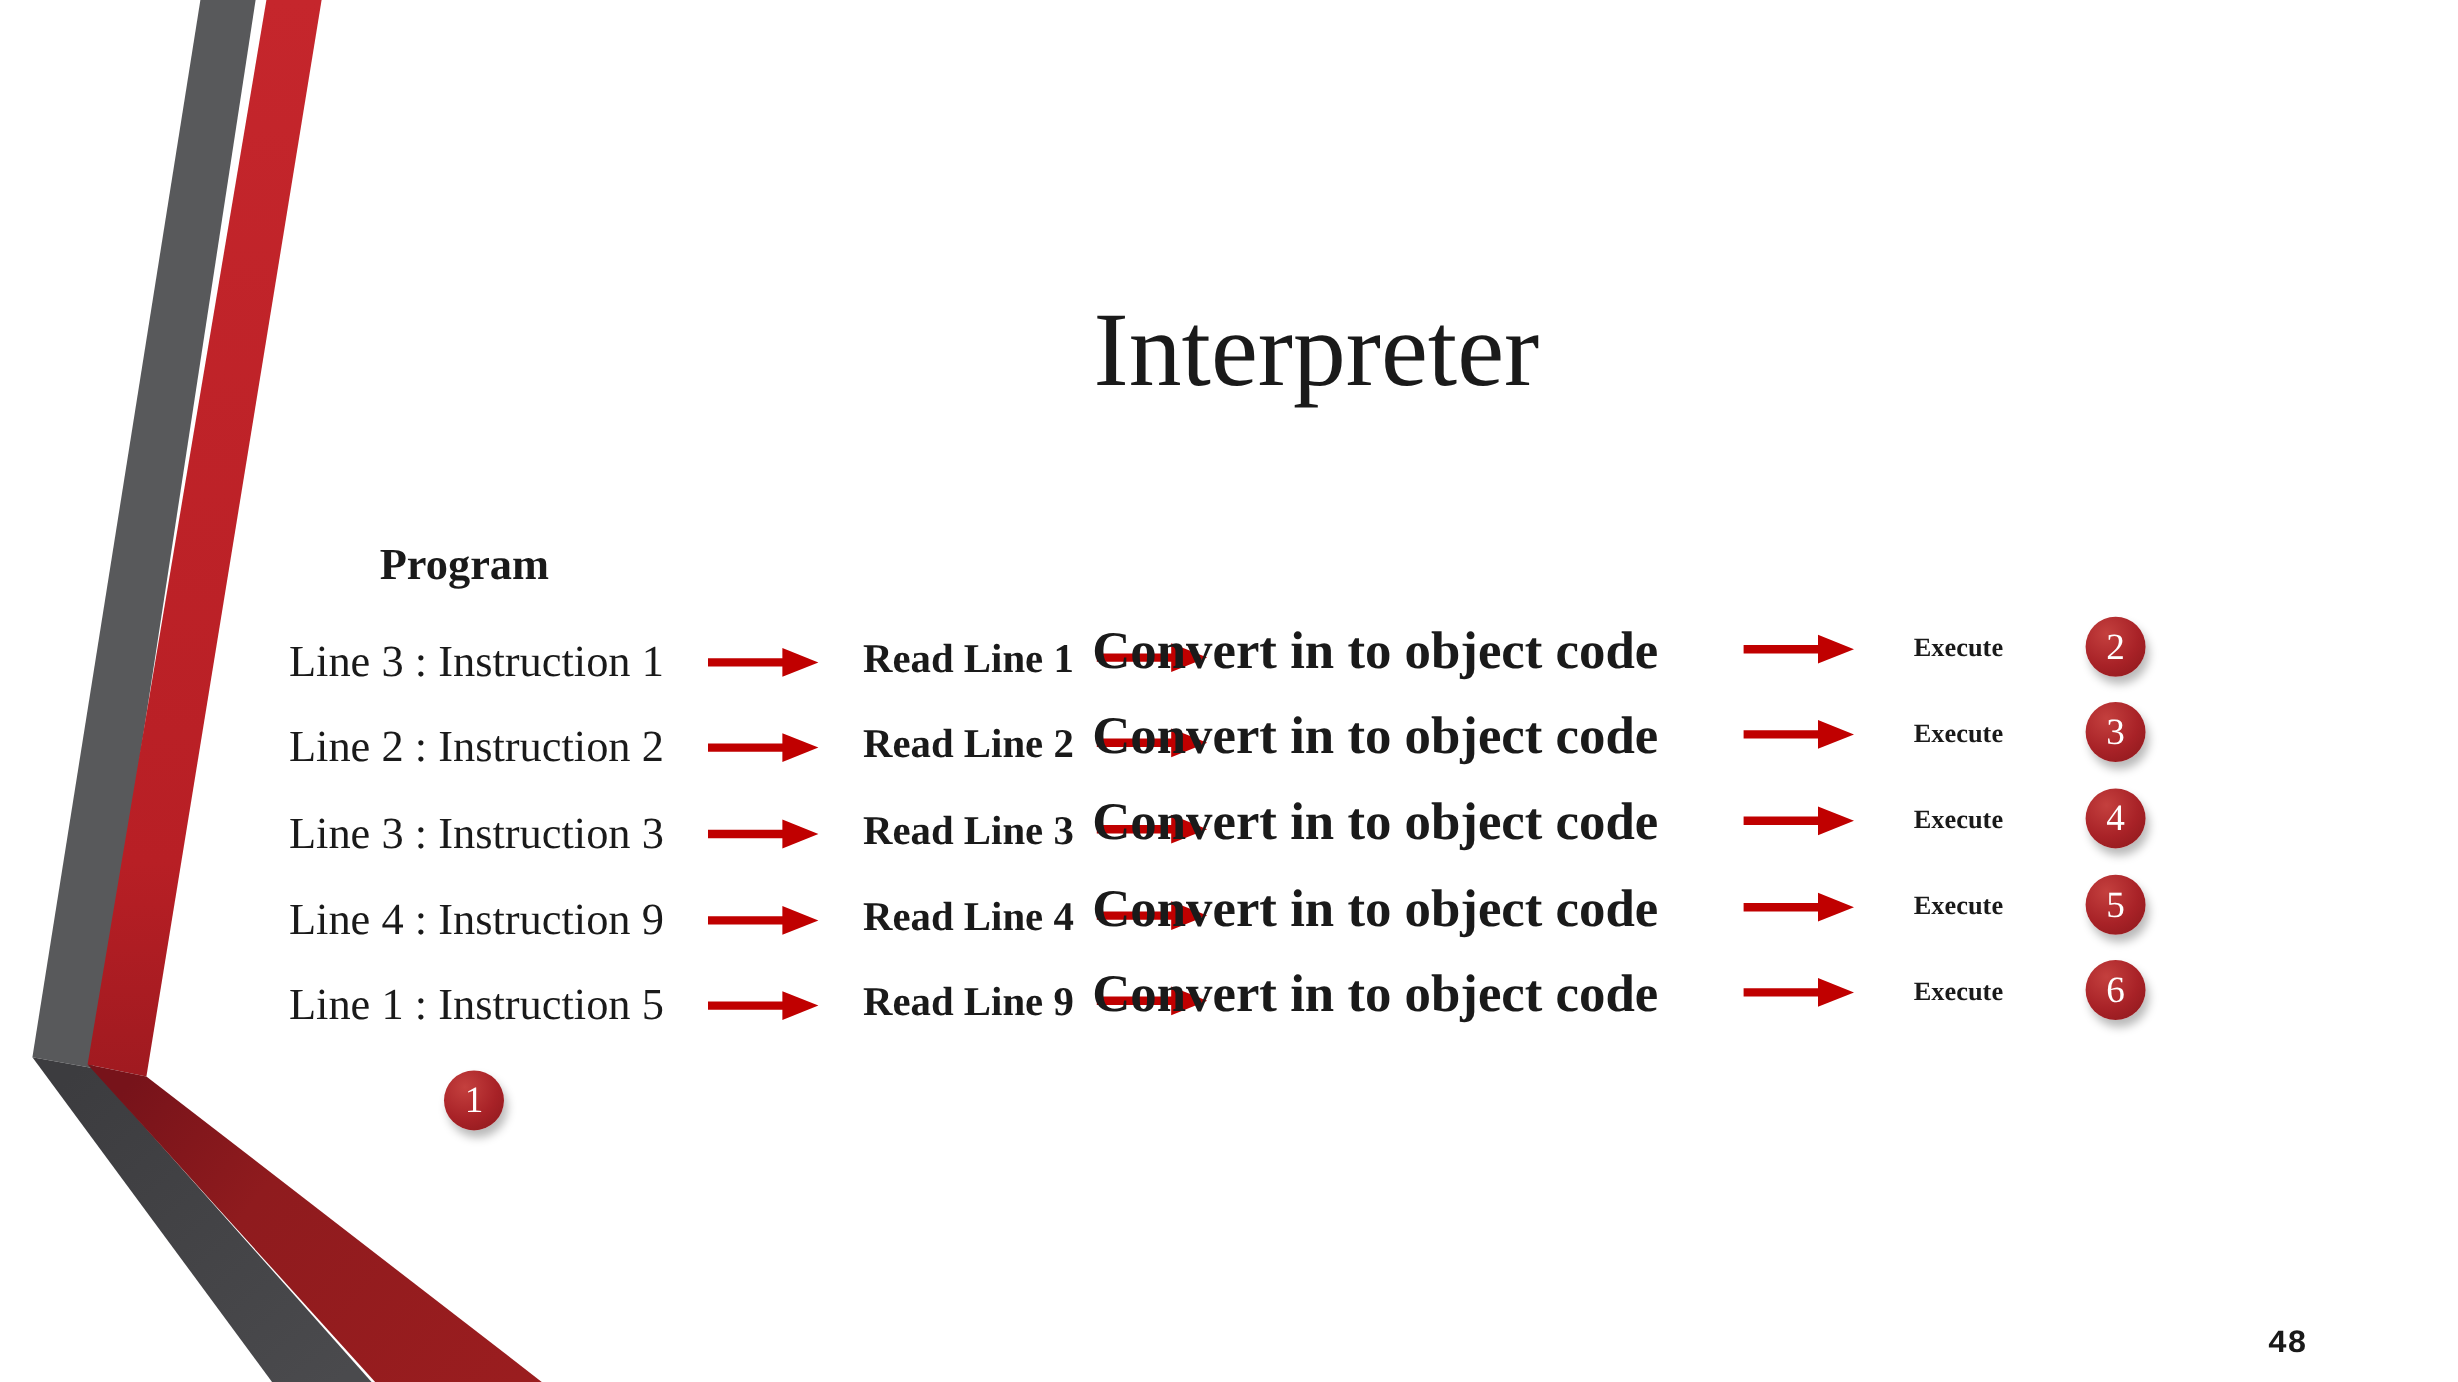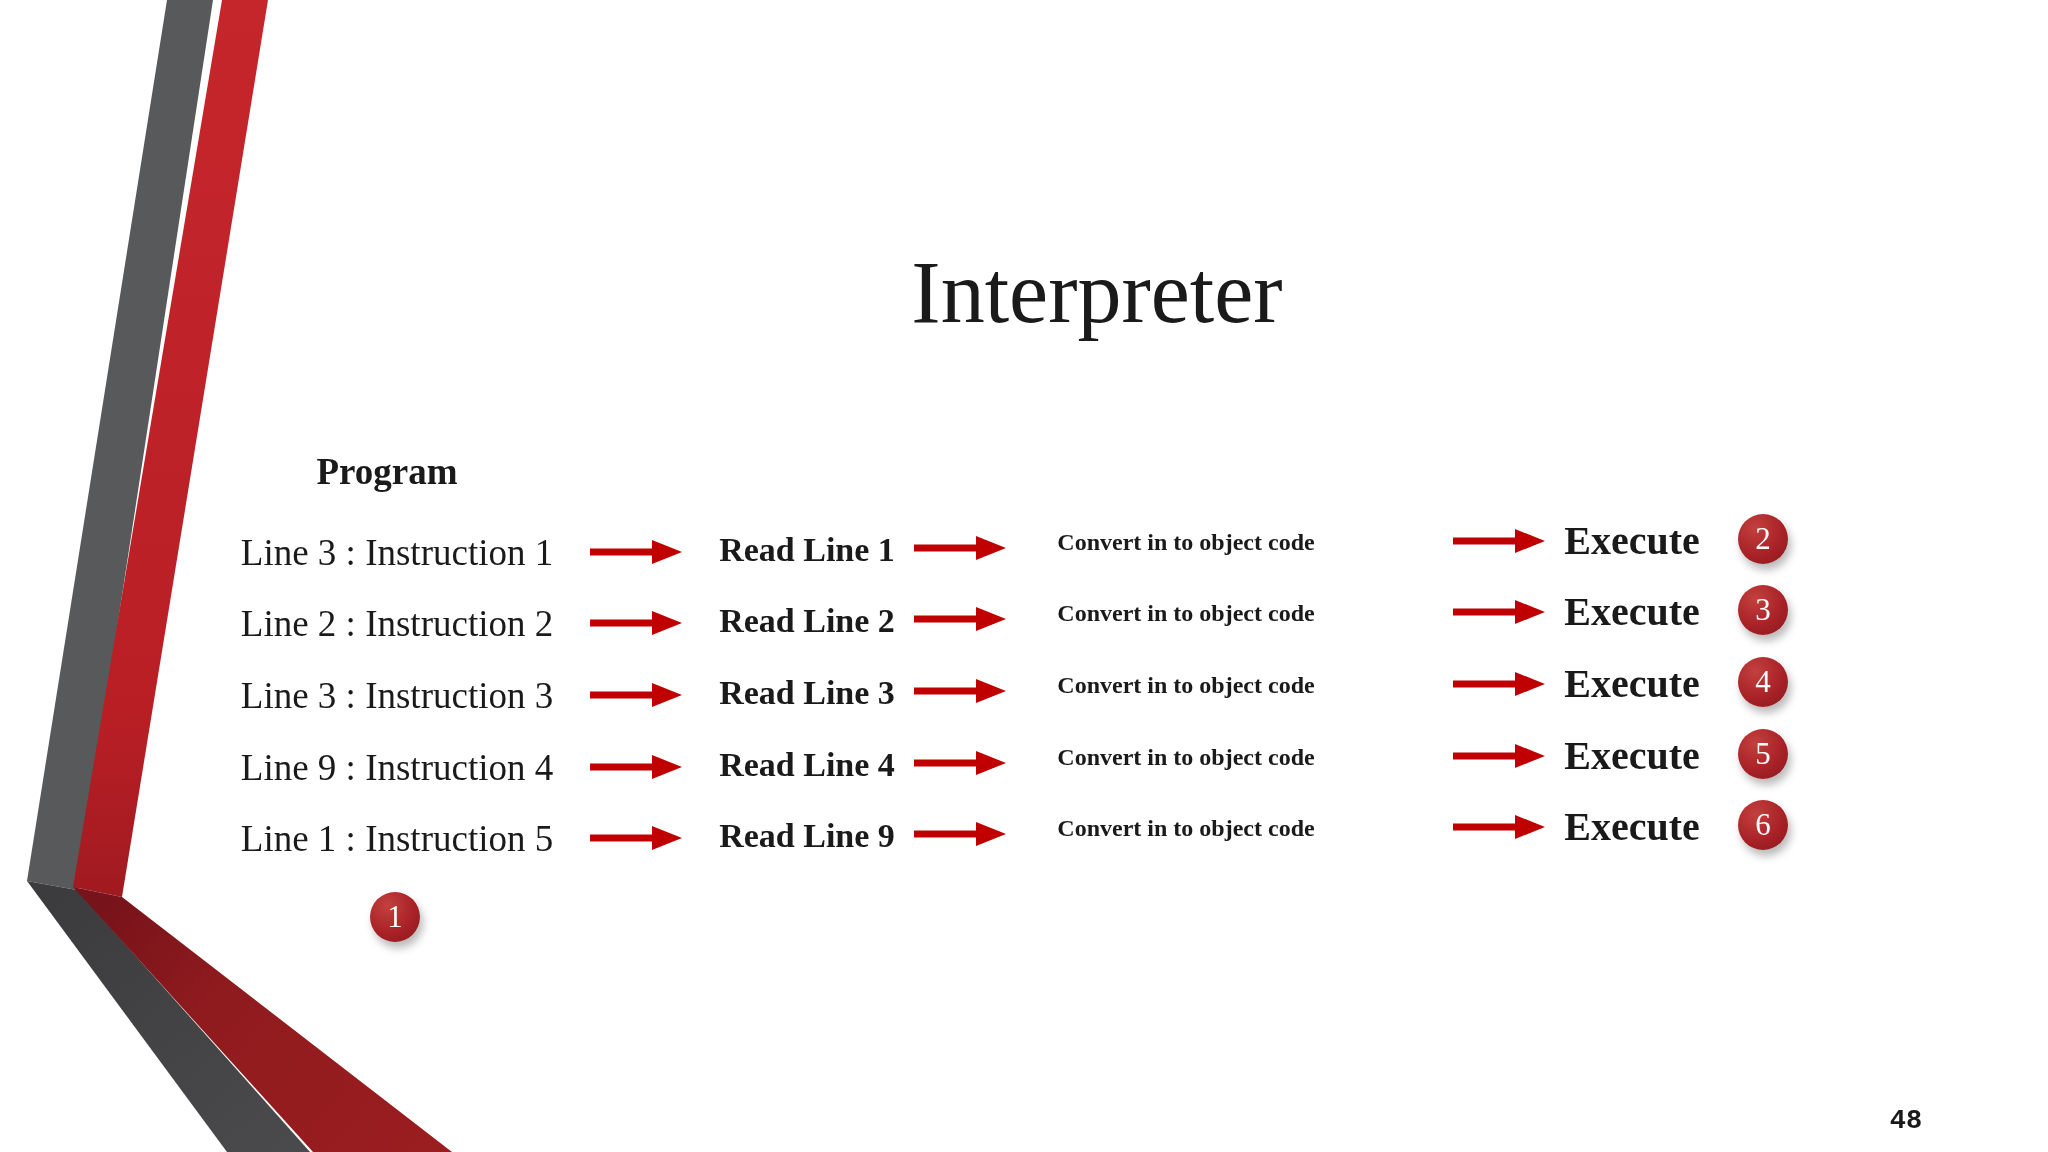--- a/index.html
+++ b/index.html
@@ -36,23 +36,23 @@
   .row { position:absolute; left:0; width:100%; height:0; }
   .cell {
     position:absolute;
     transform:translate(-50%,-50%);
     white-space:nowrap;
   }
   .c-line   { left:397px;  top:13px; font-size:37px; }
   .c-arrow1 { left:636px;  top:13px; }
   .c-read   { left:807px;  top:11px; font-size:34px; font-weight:bold;text-align:right; }
   .c-arrow2 { left:960px;  top:9px;  }
-  .c-convert{ left:1146px; top:3px;  font-size:24px; font-weight:bold;margin-left:40px; }
+  .c-convert{ left:1146px; top:3px;  font-size:44px; font-weight:bold; }
   .c-arrow3 { left:1499px; top:2px;  }
-  .c-exec   { left:1632px; top:1px;  font-size:40px; font-weight:bold; }
+  .c-exec   { left:1632px; top:1px;  font-size:22px; font-weight:bold; }
   .c-badge  { left:1763px; top:0px;  }
   .arrow { display:block; }
   .badge {
     width:50px; height:50px;
     border-radius:50%;
     background:radial-gradient(circle at 35% 28%, #c4403e 0%, #a82227 55%, #8a171b 100%);
     box-shadow:3px 6px 8px rgba(0,0,0,0.28);
     color:#ffffff;
     font-size:31px;
     line-height:50px;
@@ -157,21 +157,21 @@
   <span class="cell c-convert">Convert in to object code</span>
   <svg class="cell c-arrow3 arrow" width="96" height="28" viewBox="0 0 96 28">
       <line x1="2" y1="14" x2="68" y2="14" stroke="#C00000" stroke-width="7"></line>
       <polygon points="64,2 94,14 64,26" fill="#C00000"></polygon>
     </svg>
   <span class="cell c-exec">Execute</span>
   <div class="cell c-badge badge">4</div>
 </div>
 
 <div class="row" style="top:754px">
-  <span class="cell c-line">Line 9 : Instruction 4</span>
+  <span class="cell c-line">Line 4 : Instruction 9</span>
   <svg class="cell c-arrow1 arrow" width="96" height="28" viewBox="0 0 96 28">
       <line x1="2" y1="14" x2="68" y2="14" stroke="#C00000" stroke-width="7"></line>
       <polygon points="64,2 94,14 64,26" fill="#C00000"></polygon>
     </svg>
   <span class="cell c-read">Read Line 4</span>
   <svg class="cell c-arrow2 arrow" width="96" height="28" viewBox="0 0 96 28">
       <line x1="2" y1="14" x2="68" y2="14" stroke="#C00000" stroke-width="7"></line>
       <polygon points="64,2 94,14 64,26" fill="#C00000"></polygon>
     </svg>
   <span class="cell c-convert">Convert in to object code</span>

